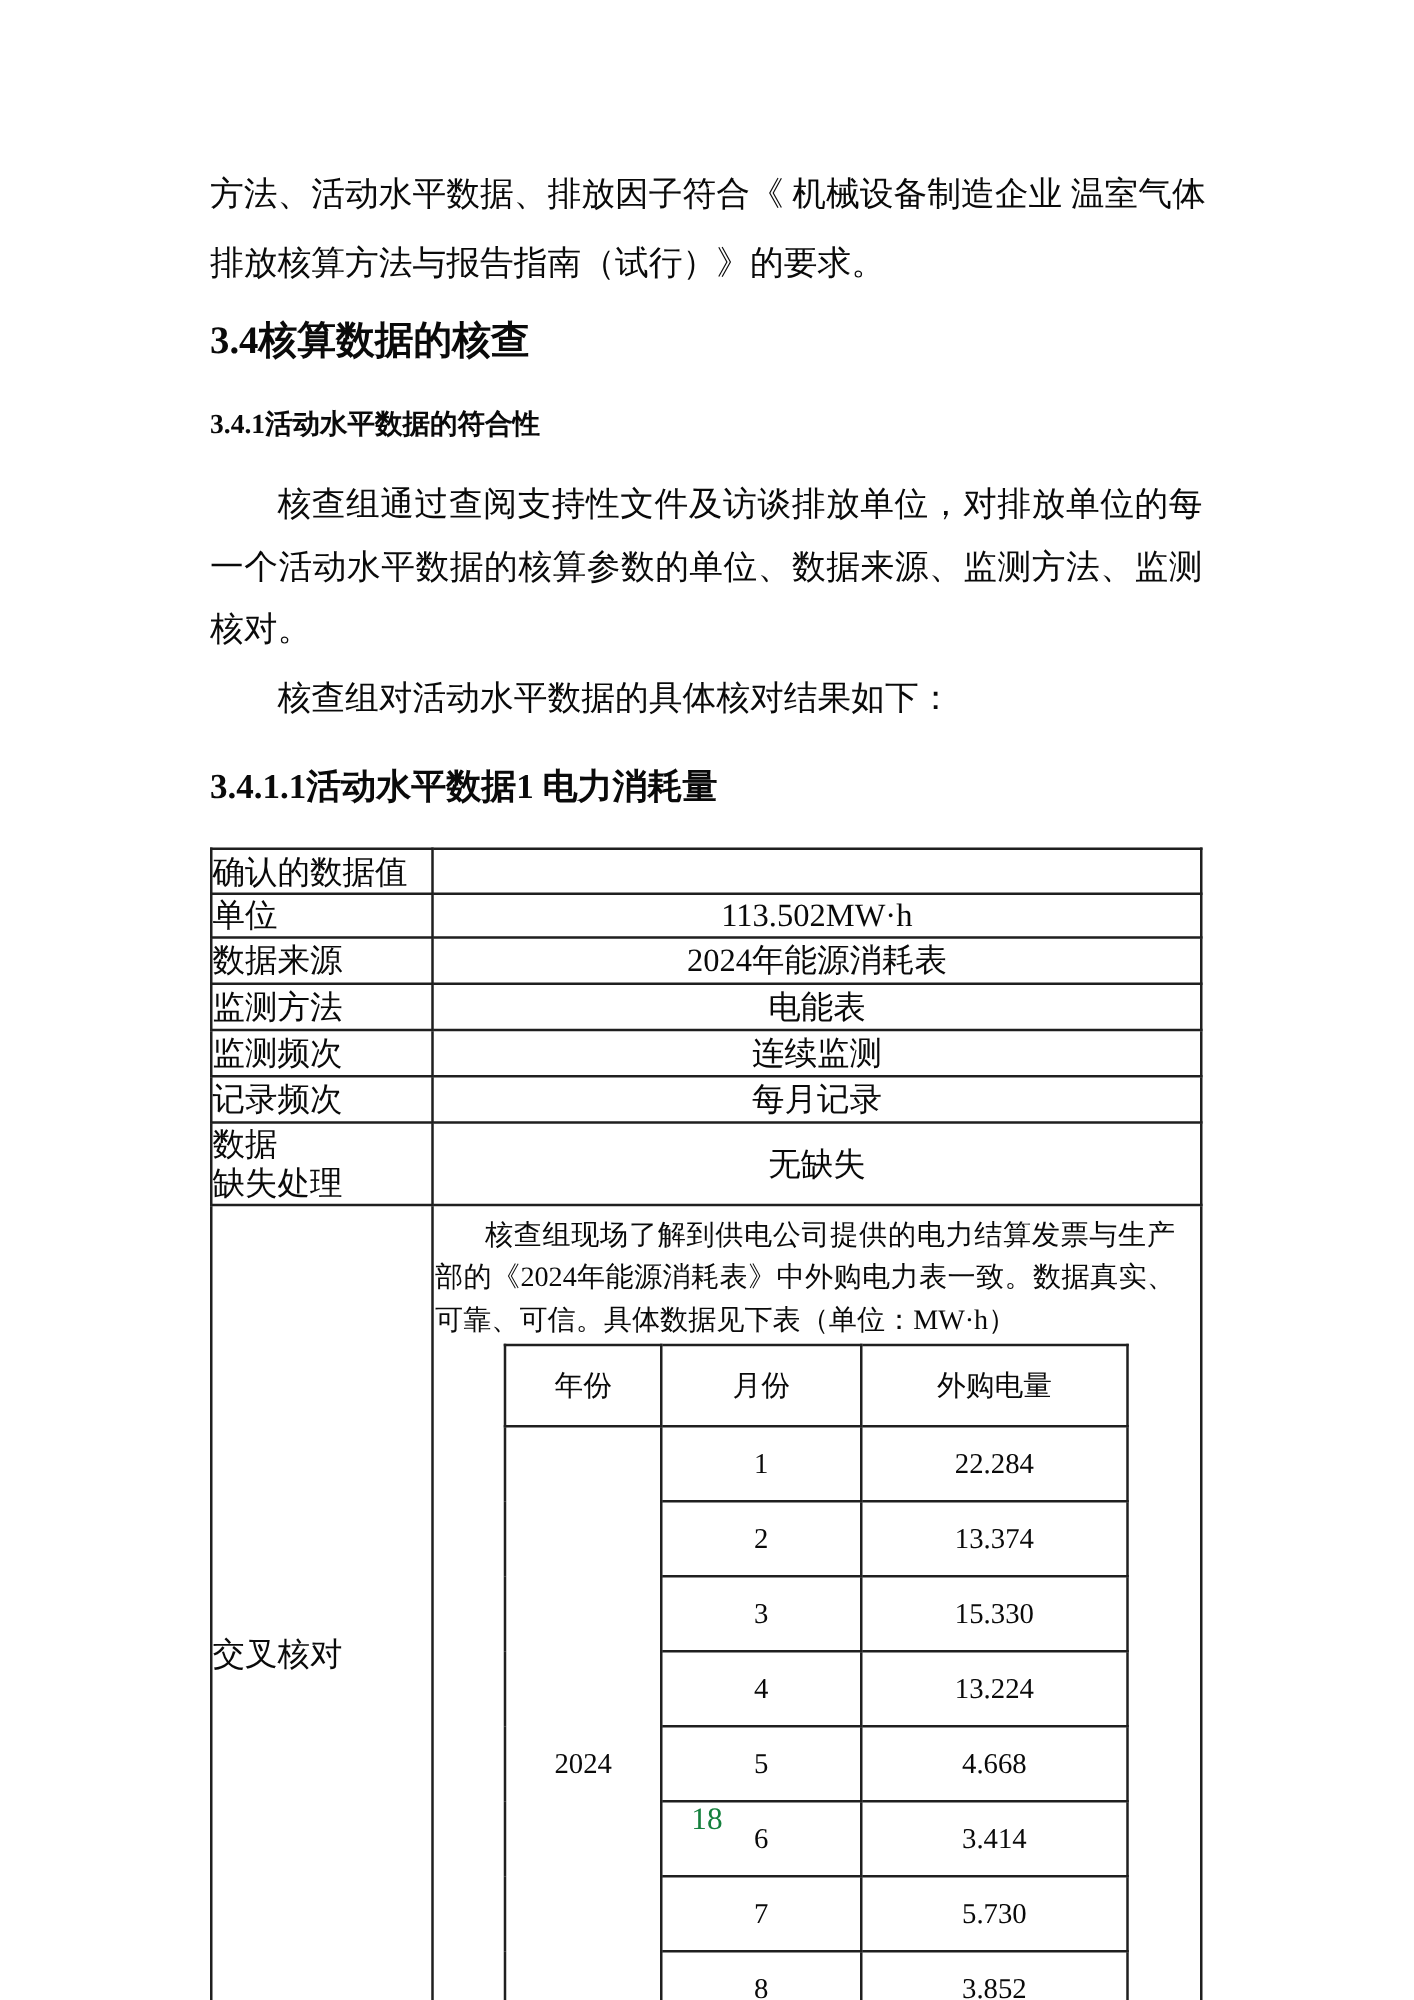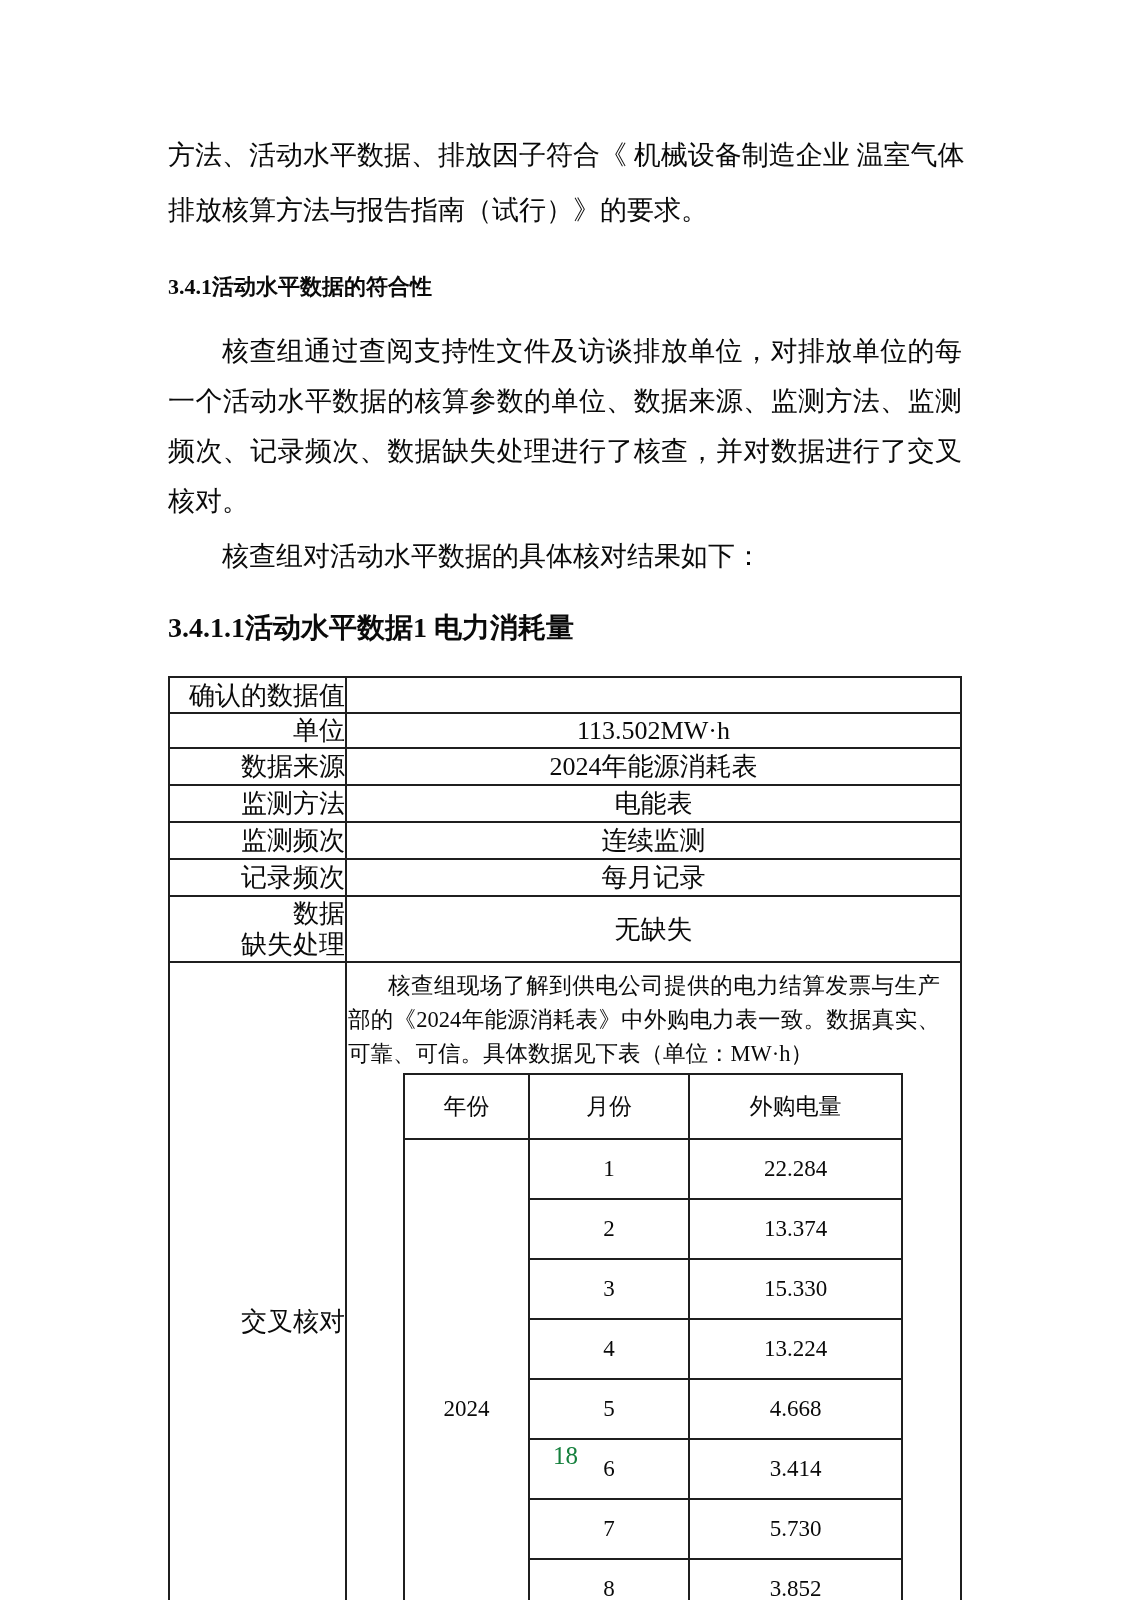--- a/index.html
+++ b/index.html
@@ -64,21 +64,21 @@
     width:794px;
     font-size:26px;
   }
   table.outer td{
     border:2px solid #1f1f1f;
     padding:0;
     vertical-align:middle;
   }
   td.lbl{
     width:175px;
-    text-align:right;
+    text-align:left;
     white-space:pre-line;
     line-height:31px;
   }
   td.val{
     text-align:center;
     padding-right:108px;
   }
   tr.r1{height:36px;}
   tr.rn{height:35px;}
   tr.rm{height:66px;}
@@ -128,27 +128,27 @@
 </head>
 <body>
 
 <div class="page">
 
   <div class="par p1">
     <div class="jline">方法、活动水平数据、排放因子符合《 机械设备制造企业 温室气体</div>
     <div class="jline last">排放核算方法与报告指南（试行）》的要求。</div>
   </div>
 
+  <div class="h1">3.4核算数据的核查</div>
 
   <div class="h2">3.4.1活动水平数据的符合性</div>
 
   <div class="par p2">
     <div class="jline indent">核查组通过查阅支持性文件及访谈排放单位，对排放单位的每</div>
     <div class="jline">一个活动水平数据的核算参数的单位、数据来源、监测方法、监测</div>
-    <div class="jline">频次、记录频次、数据缺失处理进行了核查，并对数据进行了交叉</div>
     <div class="jline last">核对。</div>
   </div>
 
   <div class="p3">核查组对活动水平数据的具体核对结果如下：</div>
 
   <div class="h3">3.4.1.1活动水平数据1 电力消耗量</div>
 
   <table class="outer">
     <tbody>
         <tr class="r1">

